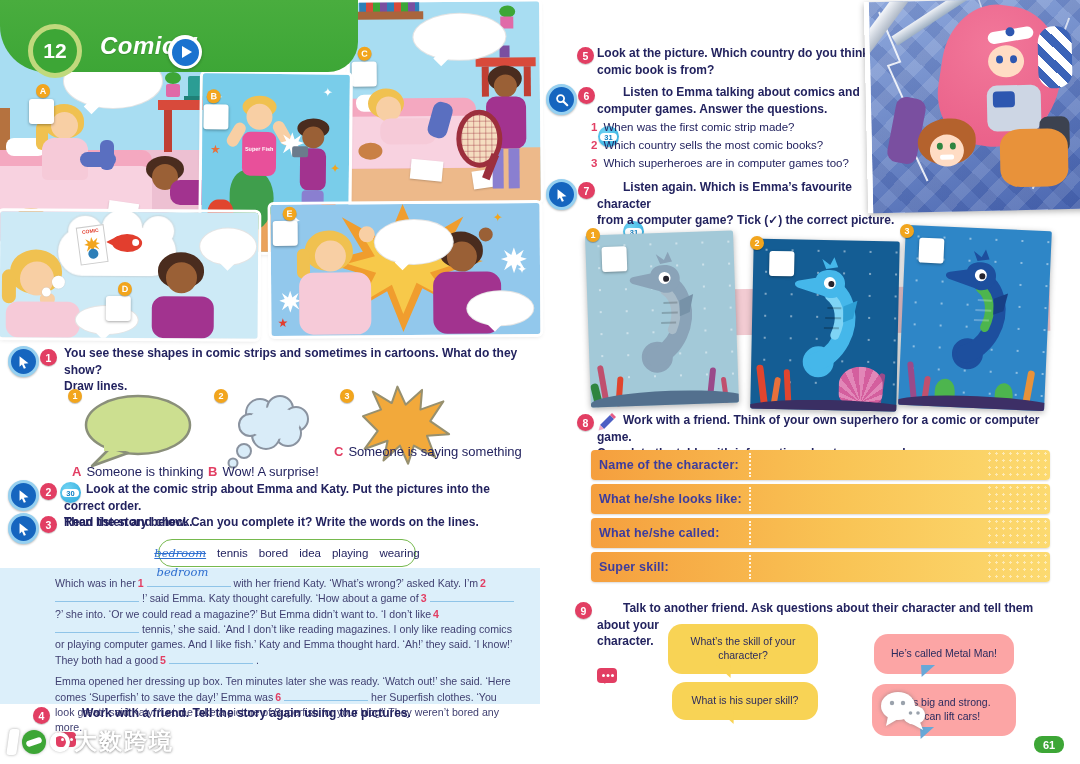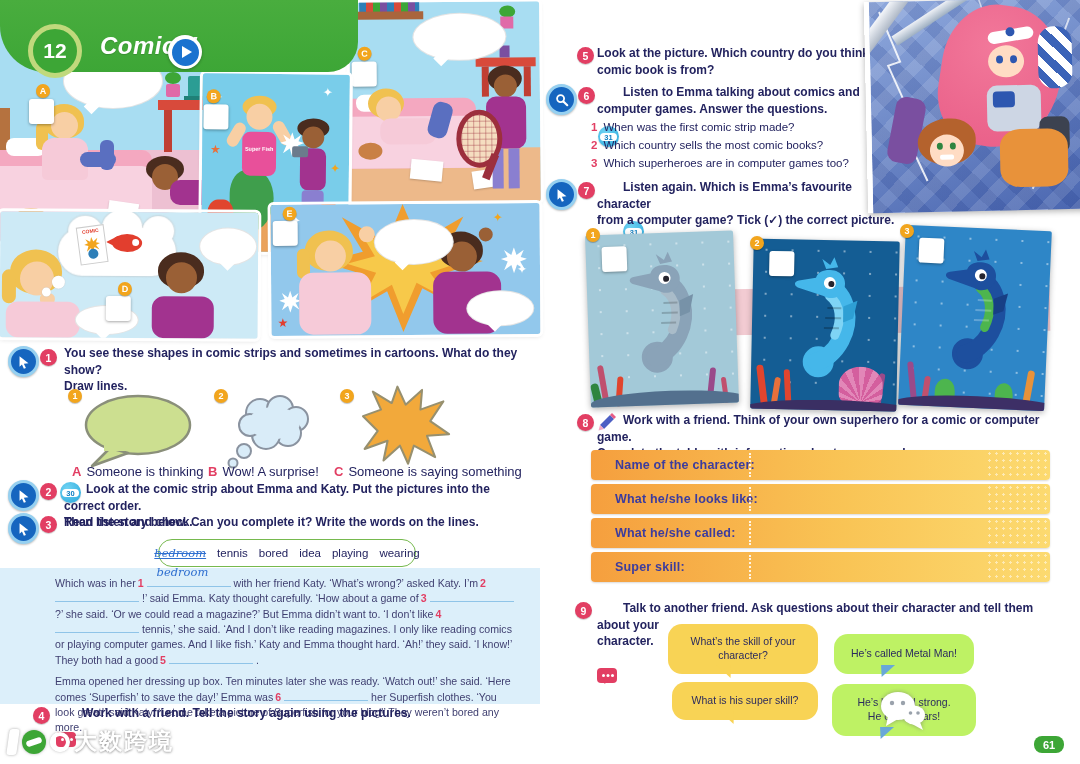--- a/index.html
+++ b/index.html
@@ -58,31 +58,31 @@
   .story{font-size:10.6px;color:#3f3f70;line-height:1.45;}
   .story p{margin:0 0 6px 0;}
   .bnum{color:#e23e63;font-weight:bold;margin:0 3px 0 2px;}
   .blank{display:inline-block;border-bottom:1.6px solid #8fc4e8;min-width:84px;height:10px;position:relative;}
   .fill{position:absolute;left:10px;top:-12px;color:#2f6fd0;font-style:italic;font-size:11.5px;
       font-family:"DejaVu Serif",serif;}
   
   .trow{position:absolute;left:591px;width:459px;height:30px;border-radius:4px;overflow:hidden;
       background:linear-gradient(90deg,#f59f3e 0%,#f9c455 55%,#fcda70 100%);display:flex;align-items:center;
       box-shadow:0 1px 2px rgba(0,0,0,.15);}
-  .trow .lbl{padding-left:24px;font-weight:bold;color:#3c3c9e;font-size:12.5px;letter-spacing:.2px;text-align:center;}
+  .trow .lbl{padding-left:8px;font-weight:bold;color:#3c3c9e;font-size:12.5px;letter-spacing:.2px;text-align:center;}
   .trow .sep{position:absolute;left:158px;top:3px;bottom:3px;border-left:2px dotted rgba(255,255,255,.85);}
   .trow .val{position:absolute;left:160px;right:0;top:0;bottom:0;}
   .trow .dots{position:absolute;right:0;top:0;bottom:0;width:64px;
       background-image:radial-gradient(rgba(255,255,255,.5) 1.3px,transparent 1.4px);background-size:7px 7px;}
   .sb{position:absolute;border-radius:14px;display:flex;align-items:center;justify-content:center;text-align:center;
       font-size:10.5px;color:#2b2b5e;padding:4px 10px;box-sizing:border-box;white-space:pre-line;line-height:1.3;}
   .sb.yellow{background:#f8d355;}
   .sb.yellow::after{content:"";position:absolute;bottom:-11px;left:36%;border:7px solid transparent;
       border-top:13px solid #f8d355;transform:skewX(28deg);}
-  .sb.blue{background:#bef264;}
+  .sb.blue{background:#fca5a5;margin-left:40px;}
   .sb.blue::after{content:"";position:absolute;bottom:-10px;left:30%;border:7px solid transparent;
       border-top:12px solid #68a8d8;transform:skewX(-28deg);}
   .card{position:absolute;box-shadow:0 2px 6px rgba(0,0,0,.3);overflow:hidden;border-radius:2px;}
   .card .bubbles{position:absolute;inset:0;
       background-image:radial-gradient(rgba(255,255,255,.45) 1.5px,transparent 1.6px);background-size:26px 22px;}
   .rock{position:absolute;bottom:-8px;border-radius:50% 50% 0 0;}
   .weed{position:absolute;border-radius:6px;}
   .pg61{left:1034px;top:736px;width:30px;height:17px;background:#3da636;border-radius:8px;color:#fff;
       font-size:11px;font-weight:bold;display:flex;align-items:center;justify-content:center;}
   .wm{color:#fff;font-weight:bold;text-shadow:0 0 3px rgba(110,110,110,.65),0 1px 2px rgba(0,0,0,.2);}
@@ -316,21 +316,21 @@
 </svg>
 <div class="abs ob" style="left:340px;top:389px">
     <span>3</span>
   </div>
 <svg class="abs" style="left:348px;top:385px" width="112" height="82" viewBox="0 0 120 100">
   <polygon points="10,38 32,30 22,8 45,22 52,2 62,24 82,6 80,30 108,20 92,44 115,60 88,62 98,88 72,74 65,96 55,74 35,92 40,68 12,78 28,56" fill="#f2a93b" stroke="#97906f" stroke-width="2.5" stroke-linejoin="round"></polygon>
 </svg>
 
 <div class="abs ans" style="left:72px;top:464px"><b>A</b><span>Someone is thinking</span></div>
 <div class="abs ans" style="left:208px;top:464px"><b>B</b><span>Wow! A surprise!</span></div>
-<div class="abs ans" style="left:334px;top:464px"><b>C</b><span>Someone is saying something</span></div>
+<div class="abs ans" style="left:334px;top:444px"><b>C</b><span>Someone is saying something</span></div>
 
 <div class="abs act" style="left:8px;top:480px">
   <svg width="14" height="14" viewBox="0 0 22 22">
       <path d="M4 2 L18 13 L10.8 13.8 L14 20.5 L10.8 21.8 L7.8 15 L4 18.6 Z" fill="#fff"></path>
     </svg>
 </div>
 <div class="abs nb" style="left:40px;top:483px">
     <span>2</span>
   </div>
 <div class="abs audio" style="left:60px;top:482px"><b>30</b></div>
@@ -355,21 +355,21 @@
   <span>playing</span>
   <span>wearing</span>
 </div>
 
 <div class="abs storybox">
   <div class="abs story" style="left:55px;top:8px;width:462px">
     <p>
       <span>Which was in her</span><span class="bnum">1</span><span class="blank"><i class="fill">bedroom</i></span>
       <span>with her friend Katy. ‘What’s wrong?’ asked Katy. I’m</span><span class="bnum">2</span><span class="blank"></span>
       <span>!’ said Emma. Katy thought carefully. ‘How about a game of</span><span class="bnum">3</span><span class="blank"></span>
-      <span>?’ she said. ‘Or we could read a magazine?’ But Emma didn’t want to. ‘I don’t like</span><span class="bnum">4</span><span class="blank"></span>
+      <span>?’ she into. ‘Or we could read a magazine?’ But Emma didn’t want to. ‘I don’t like</span><span class="bnum">4</span><span class="blank"></span>
       <span>tennis,’ she said. ‘And I don’t like reading magazines. I only like reading comics or playing computer games. And I like fish.’ Katy and Emma thought hard. ‘Ah!’ they said. ‘I know!’ They both had a good</span><span class="bnum">5</span><span class="blank"></span>
       <span>.</span>
     </p>
     <p>
       <span>Emma opened her dressing up box. Ten minutes later she was ready. ‘Watch out!’ she said. ‘Here comes ‘Superfish’ to save the day!’ Emma was</span><span class="bnum">6</span><span class="blank"></span>
       <span>her Superfish clothes. ‘You look great!’ said Katy. ‘Let me take a picture of Superfish for your blog!’ They weren’t bored any more.</span>
     </p>
   </div>
 </div>
 

